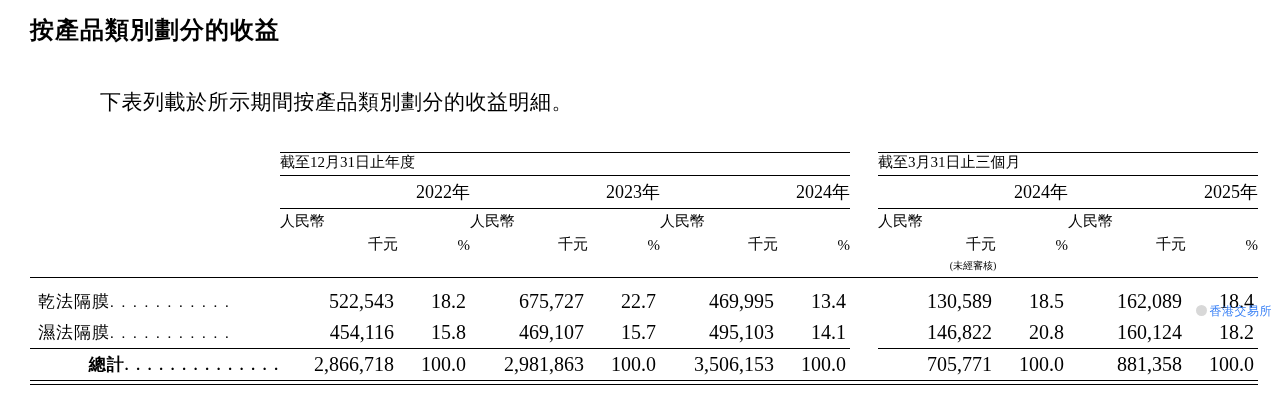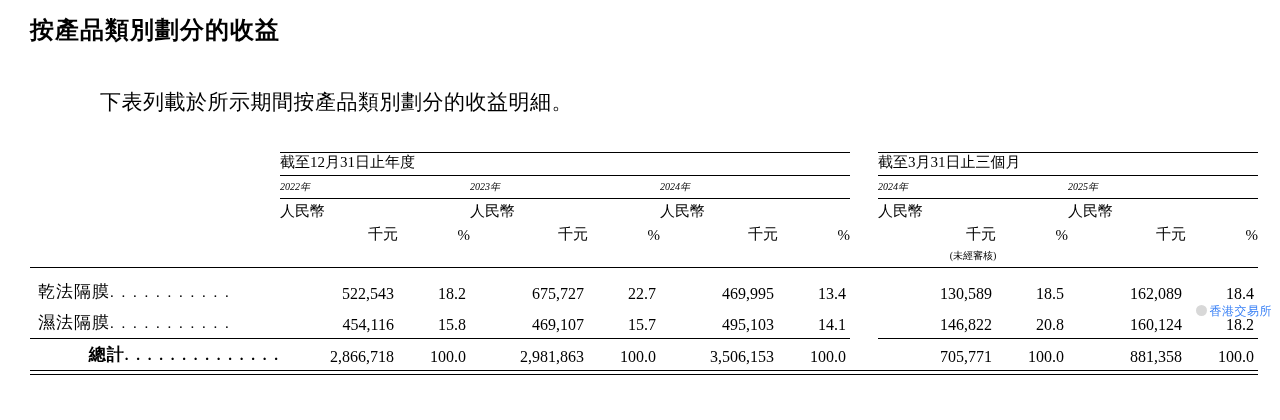--- a/index.html
+++ b/index.html
@@ -64,25 +64,24 @@
     line-height: 0;
     font-size: 0;
   }
   .rule-thin td {
     border-top: 1px solid #000;
     height: 0;
     line-height: 0;
     font-size: 0;
   }
   .hdr-year {
-    text-align: left;
+    text-align: right;
     font-weight: bold;
-    font-size: 10px;
+    font-size: 18px;
     padding: 4px 0 4px 0 !important;
-    font-style: italic;
   }
   .hdr-sub {
     text-align: left;
     font-size: 15px;
     padding: 3px 0 0 0 !important;
   }
   .hdr-sub2 {
     text-align: right;
     font-size: 15px;
     padding: 4px 0 3px 0 !important;
@@ -97,21 +96,21 @@
     white-space: nowrap;
     padding: 4px 0 4px 8px !important;
     letter-spacing: 1px;
   }
   .dots {
     letter-spacing: 2px;
     font-size: 15px;
   }
   .num {
     text-align: right;
-    font-size: 16px;
+    font-size: 20px;
     padding: 4px 4px 4px 0 !important;
     white-space: nowrap;
   }
   .total-row td {
     font-weight: bold;
   }
   .total-row .row-label { font-weight: bold; text-align: right; }
   .spacer-row td { height: 8px; font-size: 0; line-height: 0; }
   .bottom-rule td {
     border-top: 1.6px solid #000;

